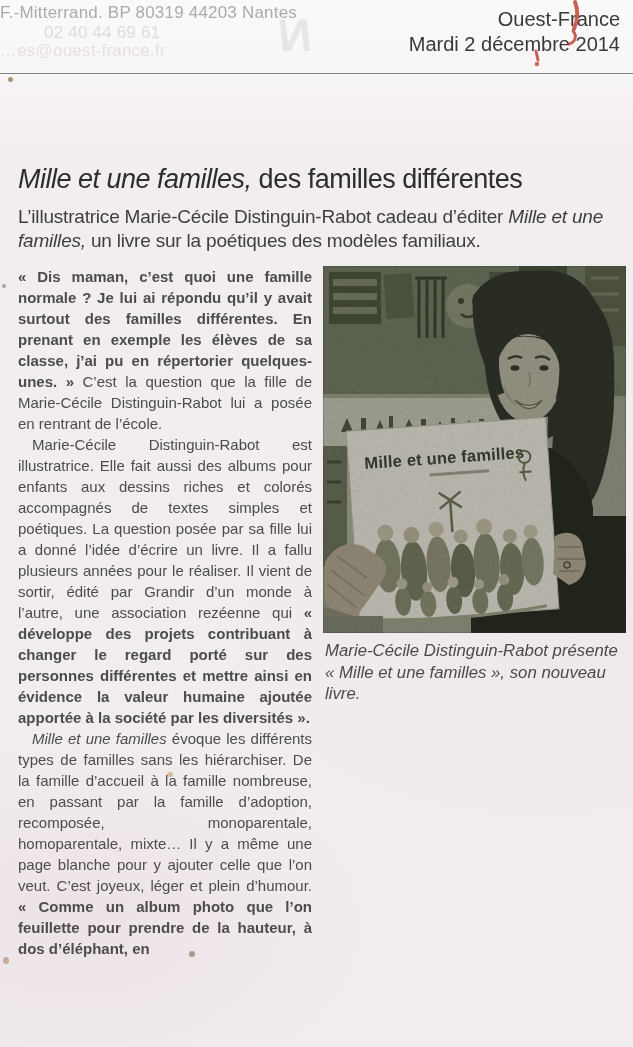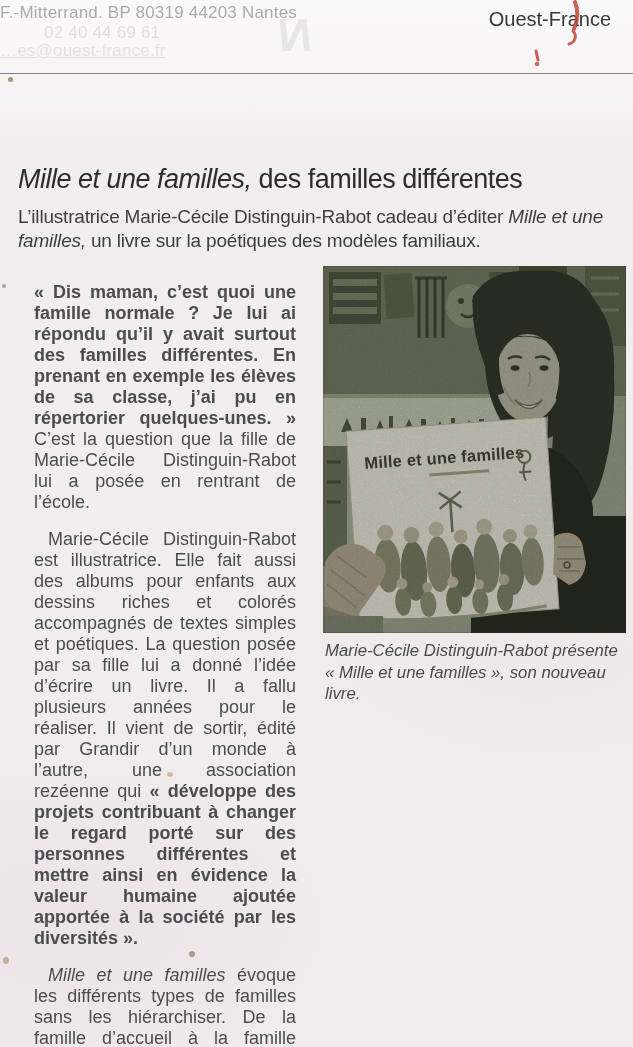--- a/index.html
+++ b/index.html
@@ -10,36 +10,36 @@
     background:
       radial-gradient(ellipse 420px 260px at 12% 88%, rgba(233,219,226,.55), transparent 70%),
       radial-gradient(ellipse 500px 300px at 85% 60%, rgba(238,228,232,.5), transparent 70%),
       linear-gradient(180deg,#fbfafb 0px,#f8f5f6 70px,#f2edee 150px,#f1ecee 100%);
   }
   
   .print-header{position:relative;height:73px;border-bottom:1.5px solid rgba(95,90,92,.75);}
   .faded-line{position:absolute;white-space:nowrap;font-size:17px;letter-spacing:.2px;}
   .faded-1{left:0;top:3px;color:rgba(160,155,158,.85);}
   .faded-2{left:44px;top:23px;color:rgba(190,184,188,.45);}
-  .faded-3{left:0;top:41px;color:rgba(200,190,196,.40);text-decoration:underline;}
+  .faded-3{left:0;top:41px;color:rgba(200,190,196,.40);}
   .watermark{position:absolute;left:278px;top:8px;font-size:46px;font-weight:bold;
     color:rgba(110,105,108,.12);transform:scaleX(-1) skewX(-6deg);}
-  .masthead{position:absolute;top:7px;right:22px;text-align:right;
+  .masthead{position:absolute;top:7px;right:13px;text-align:right;
     font-size:20px;line-height:25px;color:#39393b;}
   .pen-svg{position:absolute;top:0;right:0;}
   
   .article{padding:0 7px 0 18px;}
   h1{margin:89px 0 0 0;font-size:27px;line-height:32px;font-weight:400;
      letter-spacing:-.5px;color:#2d2d2f;white-space:nowrap;}
   h1 .run-i{font-style:italic;}
   .standfirst{margin:10px 0 0 0;font-size:19px;line-height:24px;color:#3e3e40;letter-spacing:-.2px;}
   .cols{display:flex;gap:11px;margin-top:13px;}
   .col-left{width:295px;}
   .col-right{width:303px;}
-  p.body{margin:16px;font-size:18px;line-height:21px;text-align:justify;color:#4c4c4e;}
+  p.body{margin:0;font-size:15px;line-height:21px;text-align:justify;color:#4c4c4e;}
   p.body.indent{text-indent:14px;}
   .run-b{font-weight:700;}
   .run-i{font-style:italic;}
   figure{margin:0;}
   .photo{display:block;}
   .caption{font-style:italic;font-size:16.8px;line-height:21.5px;margin:7px 0 24px 2px;color:#4a4a4c;}
   
   .speck{position:absolute;border-radius:50%;}
   .s1{left:8px;top:77px;width:5px;height:5px;background:rgba(146,104,60,.7);}
   .s2{left:2px;top:284px;width:4px;height:4px;background:rgba(120,95,80,.55);}
@@ -52,20 +52,21 @@
 
 <div class="page">
 
   <div class="print-header">
     <div class="faded-line faded-1">F.-Mitterrand. BP 80319 44203 Nantes</div>
     <div class="faded-line faded-2">02 40 44 69 61</div>
     <div class="faded-line faded-3">…es@ouest-france.fr</div>
     <div class="watermark">N</div>
     <div class="masthead">
       <div>Ouest-France</div>
+      <div>Mardi 2 décembre 2014</div>
     </div>
     <svg class="pen-svg" width="130" height="75" viewBox="0 0 130 75">
       <g stroke="#c2453a" fill="none" stroke-linecap="round" opacity="0.85">
         <path d="M72 2 C75 10 75 20 71 29" stroke-width="4"></path>
         <path d="M70 31 C74 35 73 42 66 44" stroke-width="3"></path>
         <path d="M33 51 l2 9" stroke-width="3"></path>
       </g>
       <circle cx="34" cy="64" r="2.3" fill="#c2453a" opacity="0.8"></circle>
     </svg>
   </div>

